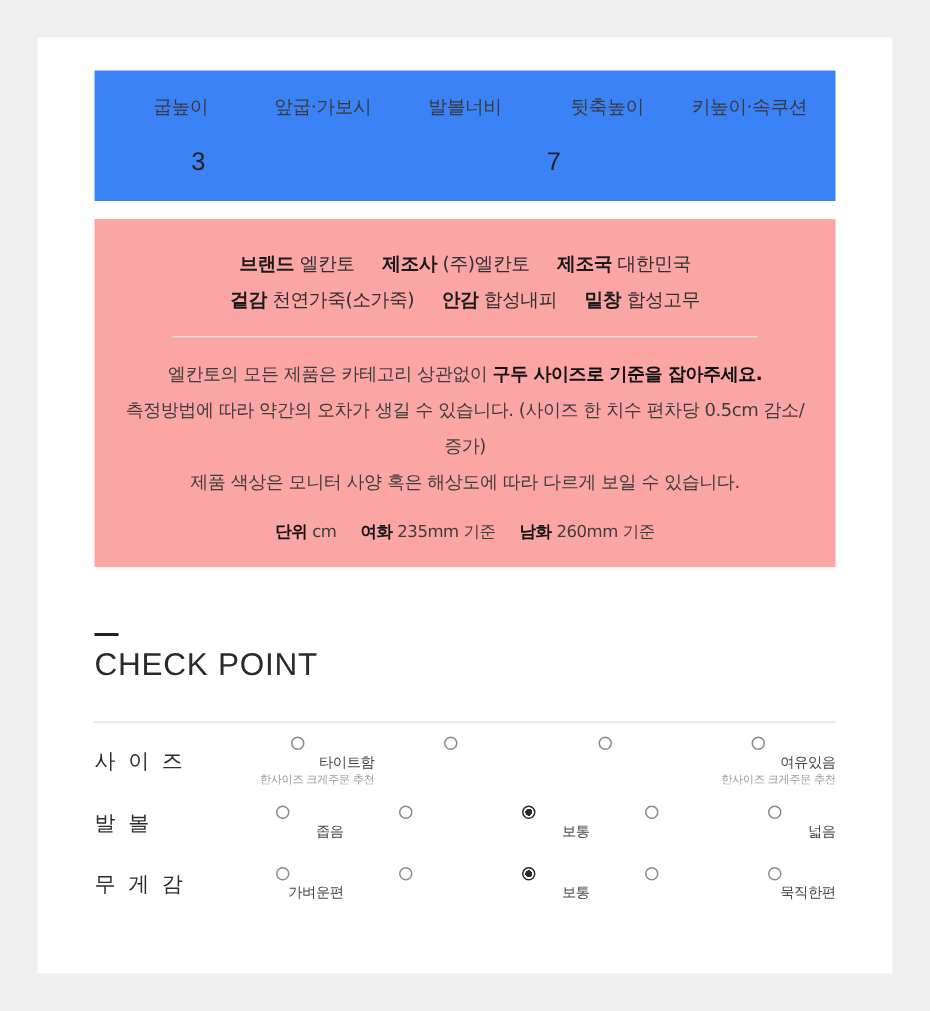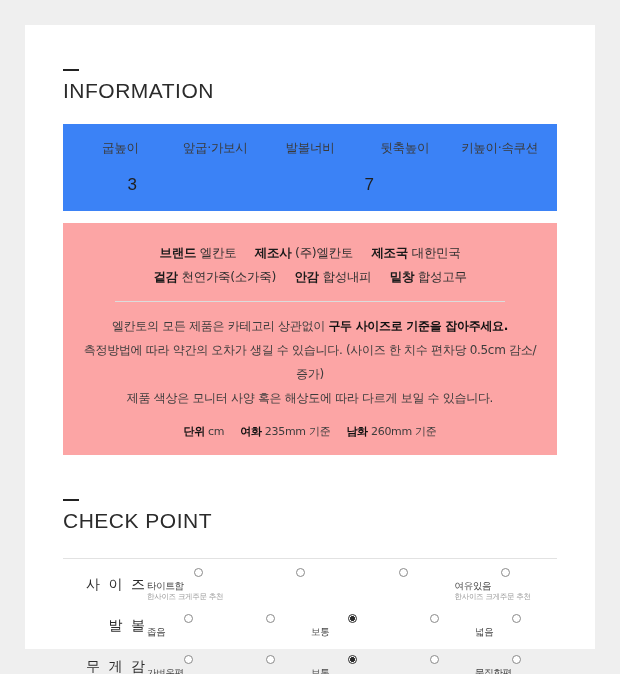--- a/index.html
+++ b/index.html
@@ -128,33 +128,33 @@
     border-top: 1px solid #e2e2e2;
     padding-top: 6px;
   }
   .cp-row {
     display: flex;
     align-items: center;
     height: 41px;
   }
   .cp-label {
     width: 84px;
-    text-align: right;
+    text-align: left;
     font-size: 14px;
     color: #2b2b2b;
     letter-spacing: 2px;
     flex: none;
   }
   .cp-opts {
     flex: 1;
     display: flex;
   }
   .cp-opt {
     flex: 1;
-    text-align: left;
+    text-align: right;
     position: relative;
   }
   .radio {
     width: 9px;
     height: 9px;
     border-radius: 50%;
     border: 1px solid #8a8a8a;
     background: #fff;
     margin: 0 auto;
     box-sizing: border-box;
@@ -177,24 +177,20 @@
     line-height: 1.3;
     letter-spacing: -0.3px;
   }
 </style>
 </head>
 <body>
 
 <div class="page">
   <div class="inner">
 
-    <div class="sec-head">
-      <div class="sec-dash"></div>
-      <div class="sec-title">INFORMATION</div>
-    </div>
 
     <div class="size-box">
       <div class="size-row">
         <div class="size-cell">굽높이</div>
         <div class="size-cell">앞굽·가보시</div>
         <div class="size-cell">발볼너비</div>
         <div class="size-cell">뒷축높이</div>
         <div class="size-cell">키높이·속쿠션</div>
       </div>
       <div class="size-vals">

